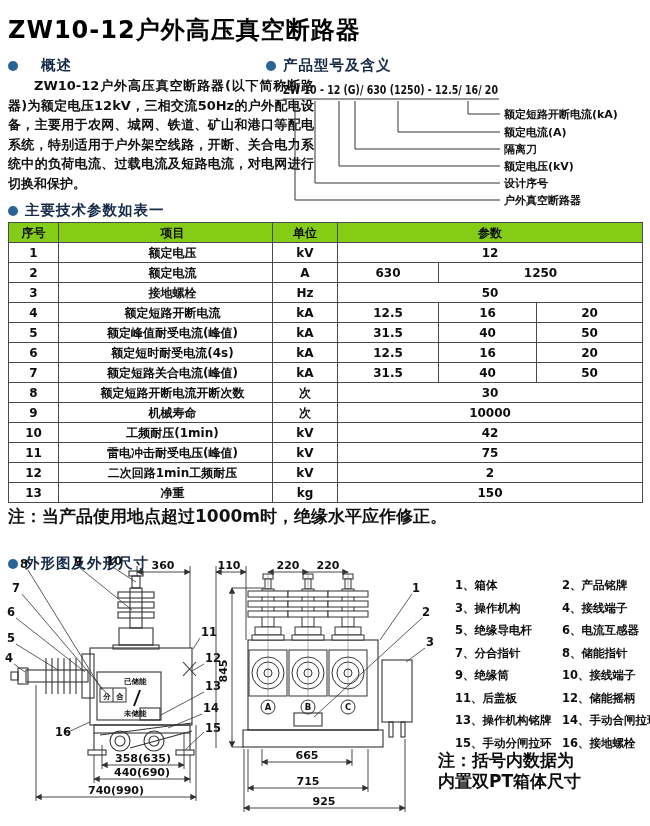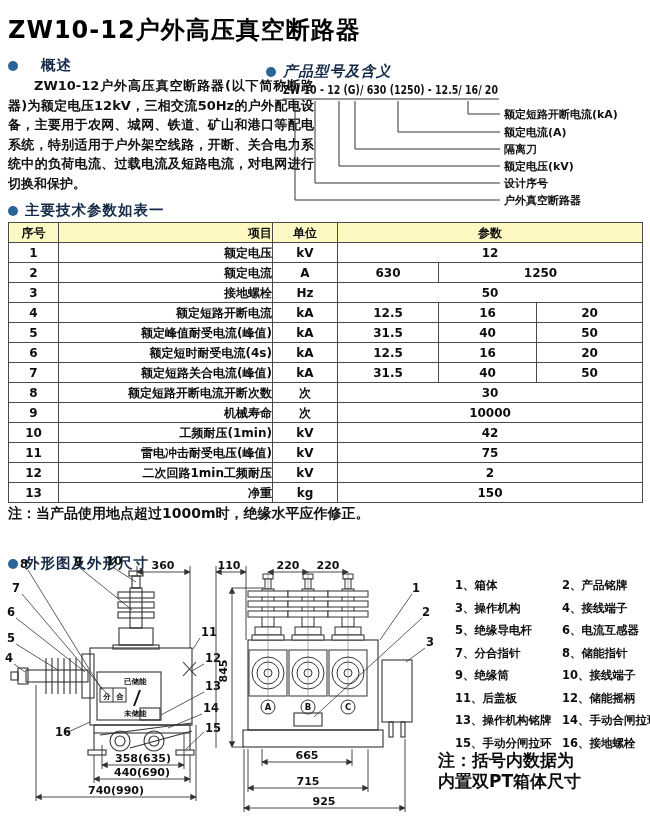--- a/index.html
+++ b/index.html
@@ -10,24 +10,24 @@
   .sec-h{position:absolute;display:flex;align-items:center;font-size:14.5px;font-weight:bold;
          color:#152a47;letter-spacing:1px;}
   .bullet{display:inline-block;width:10px;height:10px;border-radius:50%;background:#2a6496;
           margin-right:7px;flex:0 0 auto;}
   .overview-body{position:absolute;left:8px;top:76px;width:306px;font-size:13px;font-weight:bold;
                  line-height:19.5px;text-align:justify;text-indent:2em;margin:0;color:#101010;}
   .model-svg{position:absolute;left:263px;top:80px;}
   .spec-table{position:absolute;left:8px;top:222px;border-collapse:collapse;table-layout:fixed;
               font-size:12px;font-weight:bold;color:#0d0d0d;}
   .spec-table th,.spec-table td{border:1px solid #4a4a4a;height:19px;padding:0;line-height:14px;}
-  .spec-table th{background:#fef9c3;font-weight:bold;}
+  .spec-table th{background:#84cc16;font-weight:bold;}
   .c{text-align:center;}
-  .l{text-align:right;padding-left:14px !important;}
-  .table-note{position:absolute;left:8px;top:505px;font-size:14px;font-weight:bold;margin:0;}
+  .l{text-align:center;padding-left:14px !important;}
+  .table-note{position:absolute;left:8px;top:505px;font-size:17px;font-weight:bold;margin:0;}
   .draw-svg{position:absolute;left:0;top:545px;}
   .parts-list{position:absolute;left:436px;top:578px;width:214px;display:grid;
               grid-template-columns:107px 107px;row-gap:7.5px;font-size:11.5px;font-weight:bold;
               color:#0d0d0d;margin-left:19px;}
   .outline-note{position:absolute;left:438px;top:750px;font-size:17px;font-weight:bold;
                 line-height:21px;color:#0d0d0d;}
   svg text{fill:#101010;font-family:"DejaVu Sans",sans-serif;}
   .dim-t{font-size:11px;font-weight:bold;}
   .co-t{font-size:11.5px;font-weight:bold;}
   .tiny-t{font-size:7.5px;font-weight:bold;}
@@ -41,21 +41,21 @@
 <div class="page">
 
   <h1 class="page-title">ZW10-12户外高压真空断路器</h1>
 
   <div class="sec-h" style="left:8px;top:56px;gap:16px;">
     <span class="bullet"></span>
     <span>概述</span>
   </div>
   <p class="overview-body">ZW10-12户外高压真空断路器(以下简称断路器)为额定电压12kV，三相交流50Hz的户外配电设备，主要用于农网、城网、铁道、矿山和港口等配电系统，特别适用于户外架空线路，开断、关合电力系统中的负荷电流、过载电流及短路电流，对电网进行切换和保护。</p>
 
-  <div class="sec-h" style="left:266px;top:62px;font-style:italic;">
+  <div class="sec-h" style="left:266px;top:56px;">
     <span class="bullet"></span>
     <span>产品型号及含义</span>
   </div>
   <svg class="model-svg" width="387" height="150" viewBox="0 0 387 150">
     <text class="code-t" x="20" y="14" textLength="215" lengthAdjust="spacingAndGlyphs">ZW 10 - 12 (G)/ 630 (1250) - 12.5/ 16/ 20</text>
     <line x1="20" y1="19" x2="236" y2="19" stroke="#333" stroke-width="1.2"></line>
     <g stroke="#333" stroke-width="1" fill="none">
       <polyline points="205,21 205,34 237,34"></polyline>
       <polyline points="135,21 135,52 237,52"></polyline>
       <polyline points="92,21 92,69 237,69"></polyline>

